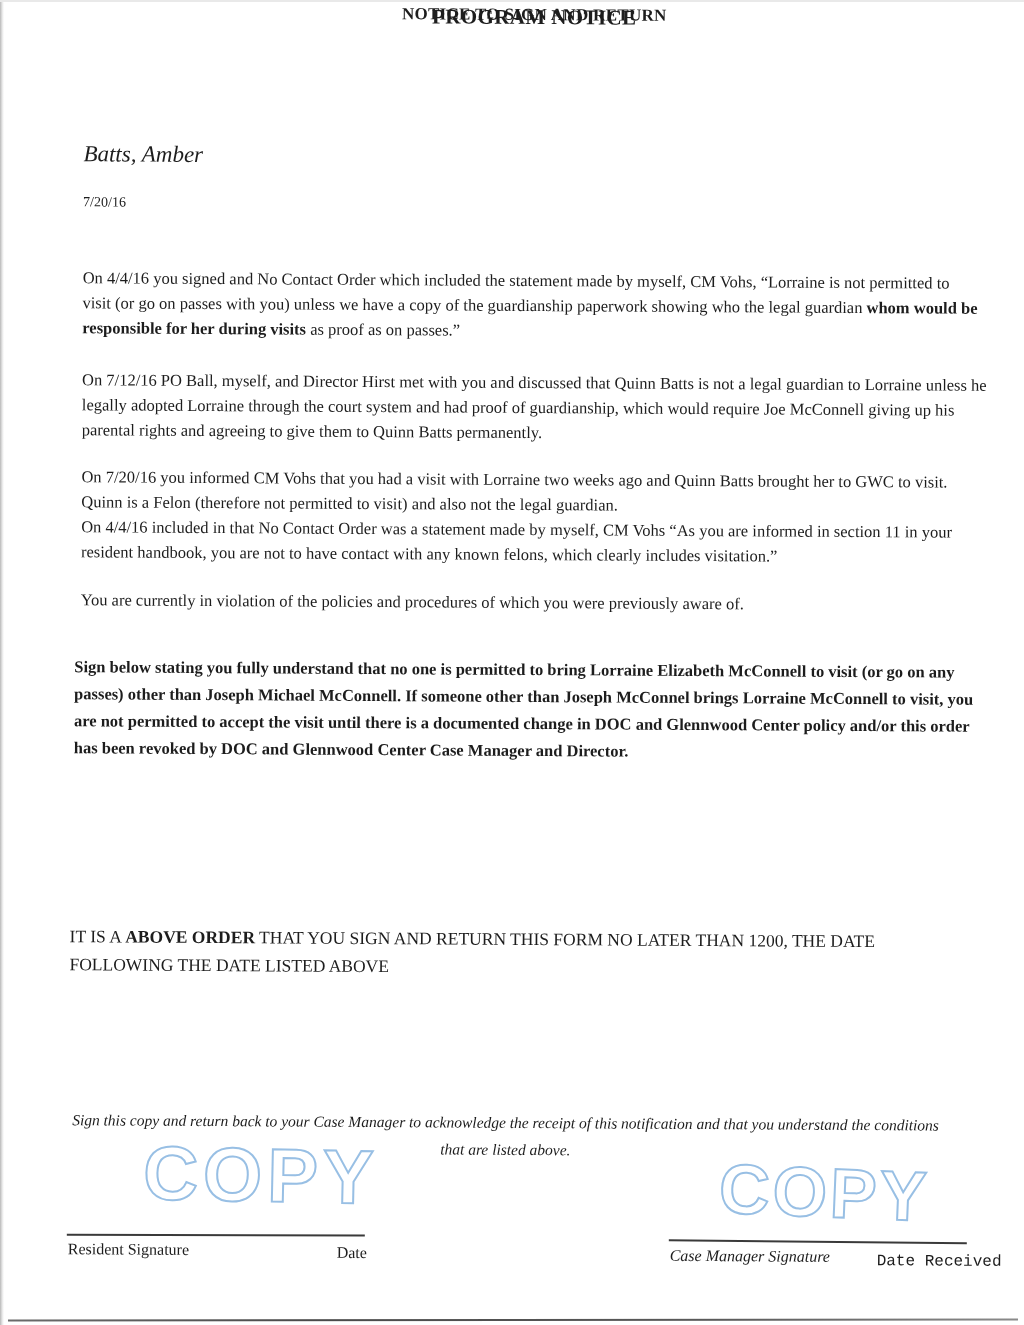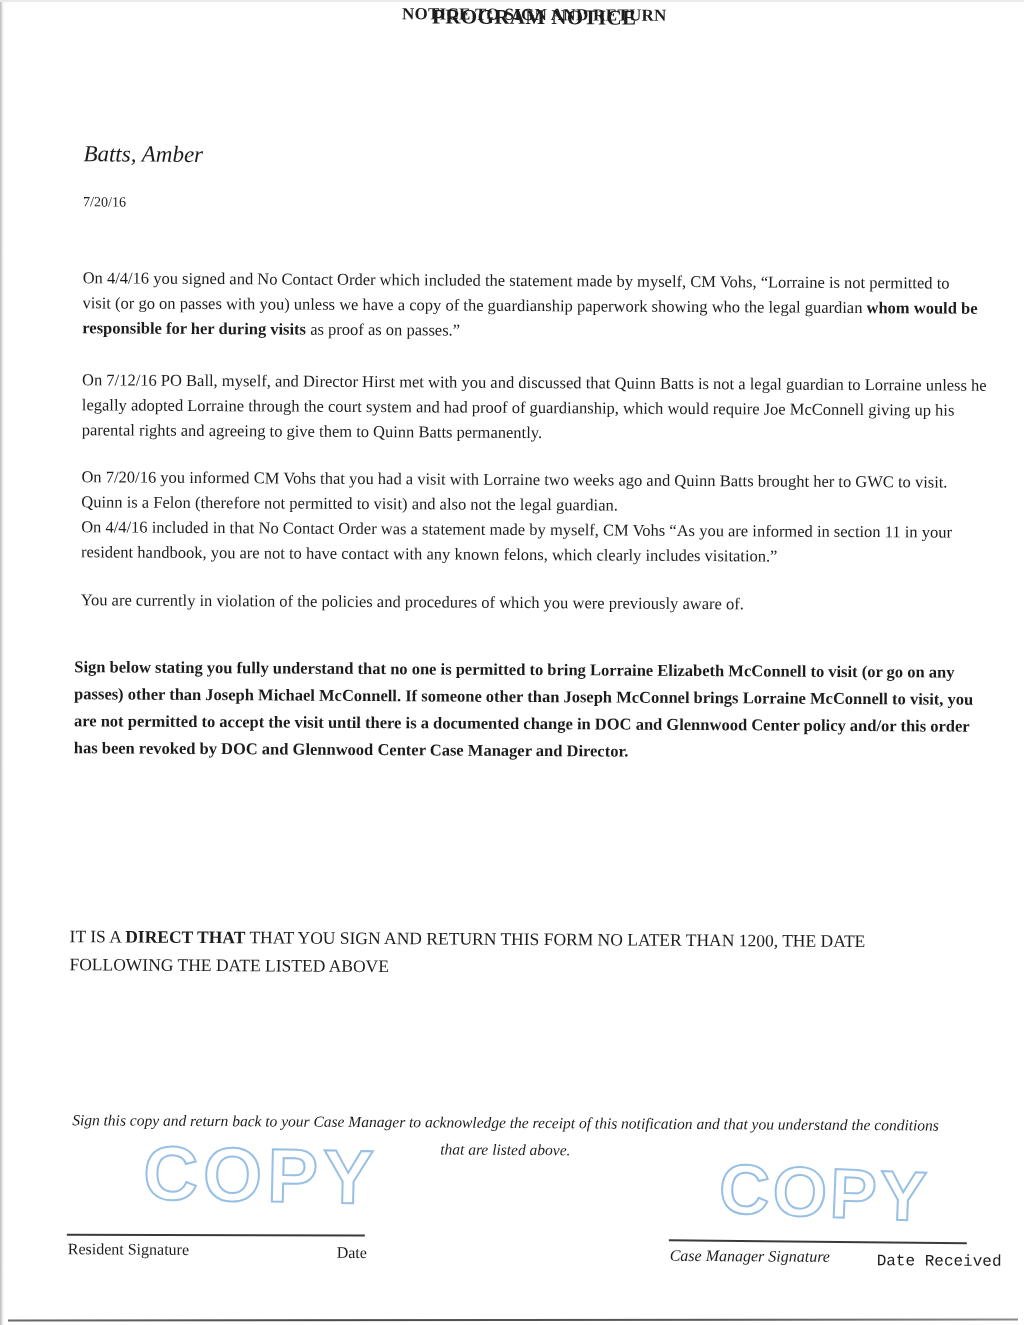--- a/index.html
+++ b/index.html
@@ -106,21 +106,21 @@
 
     <div class="blk para p3">
       <span class="sub">On 7/20/16 you informed CM Vohs that you had a visit with Lorraine two weeks ago and Quinn Batts brought her to GWC to visit. Quinn is a Felon (therefore not permitted to visit) and also not the legal guardian.</span>
       <span class="sub">On 4/4/16 included in that No Contact Order was a statement made by myself, CM Vohs “As you are informed in section 11 in your resident handbook, you are not to have contact with any known felons, which clearly includes visitation.”</span>
     </div>
 
     <div class="blk para p4">You are currently in violation of the policies and procedures of which you were previously aware of.</div>
 
     <div class="blk p5">Sign below stating you fully understand that no one is permitted to bring Lorraine Elizabeth McConnell to visit (or go on any passes) other than Joseph Michael McConnell. If someone other than Joseph McConnel brings Lorraine McConnell to visit, you are not permitted to accept the visit until there is a documented change in DOC and Glennwood Center policy and/or this order has been revoked by DOC and Glennwood Center Case Manager and Director.</div>
 
-    <div class="blk p6"><span>IT IS A </span><b>DIRECT THAT</b><span> THAT YOU SIGN AND RETURN THIS FORM NO LATER THAN 1200, THE DATE FOLLOWING THE DATE LISTED ABOVE</span></div>
+    <div class="blk p6"><span>IT IS A </span><b>ABOVE ORDER</b><span> THAT YOU SIGN AND RETURN THIS FORM NO LATER THAN 1200, THE DATE FOLLOWING THE DATE LISTED ABOVE</span></div>
 
     <div class="blk closing">Sign this copy and return back to your Case Manager to acknowledge the receipt of this notification and that you understand the conditions that are listed above.</div>
 
     <div class="blk copy-stamp copy-left">COPY</div>
     <div class="blk copy-stamp copy-right">COPY</div>
 
     <div class="blk sigline sig-left-line"></div>
     <div class="blk sigline sig-right-line"></div>
 
     <div class="blk siglabel lbl-resident">Resident Signature</div>

